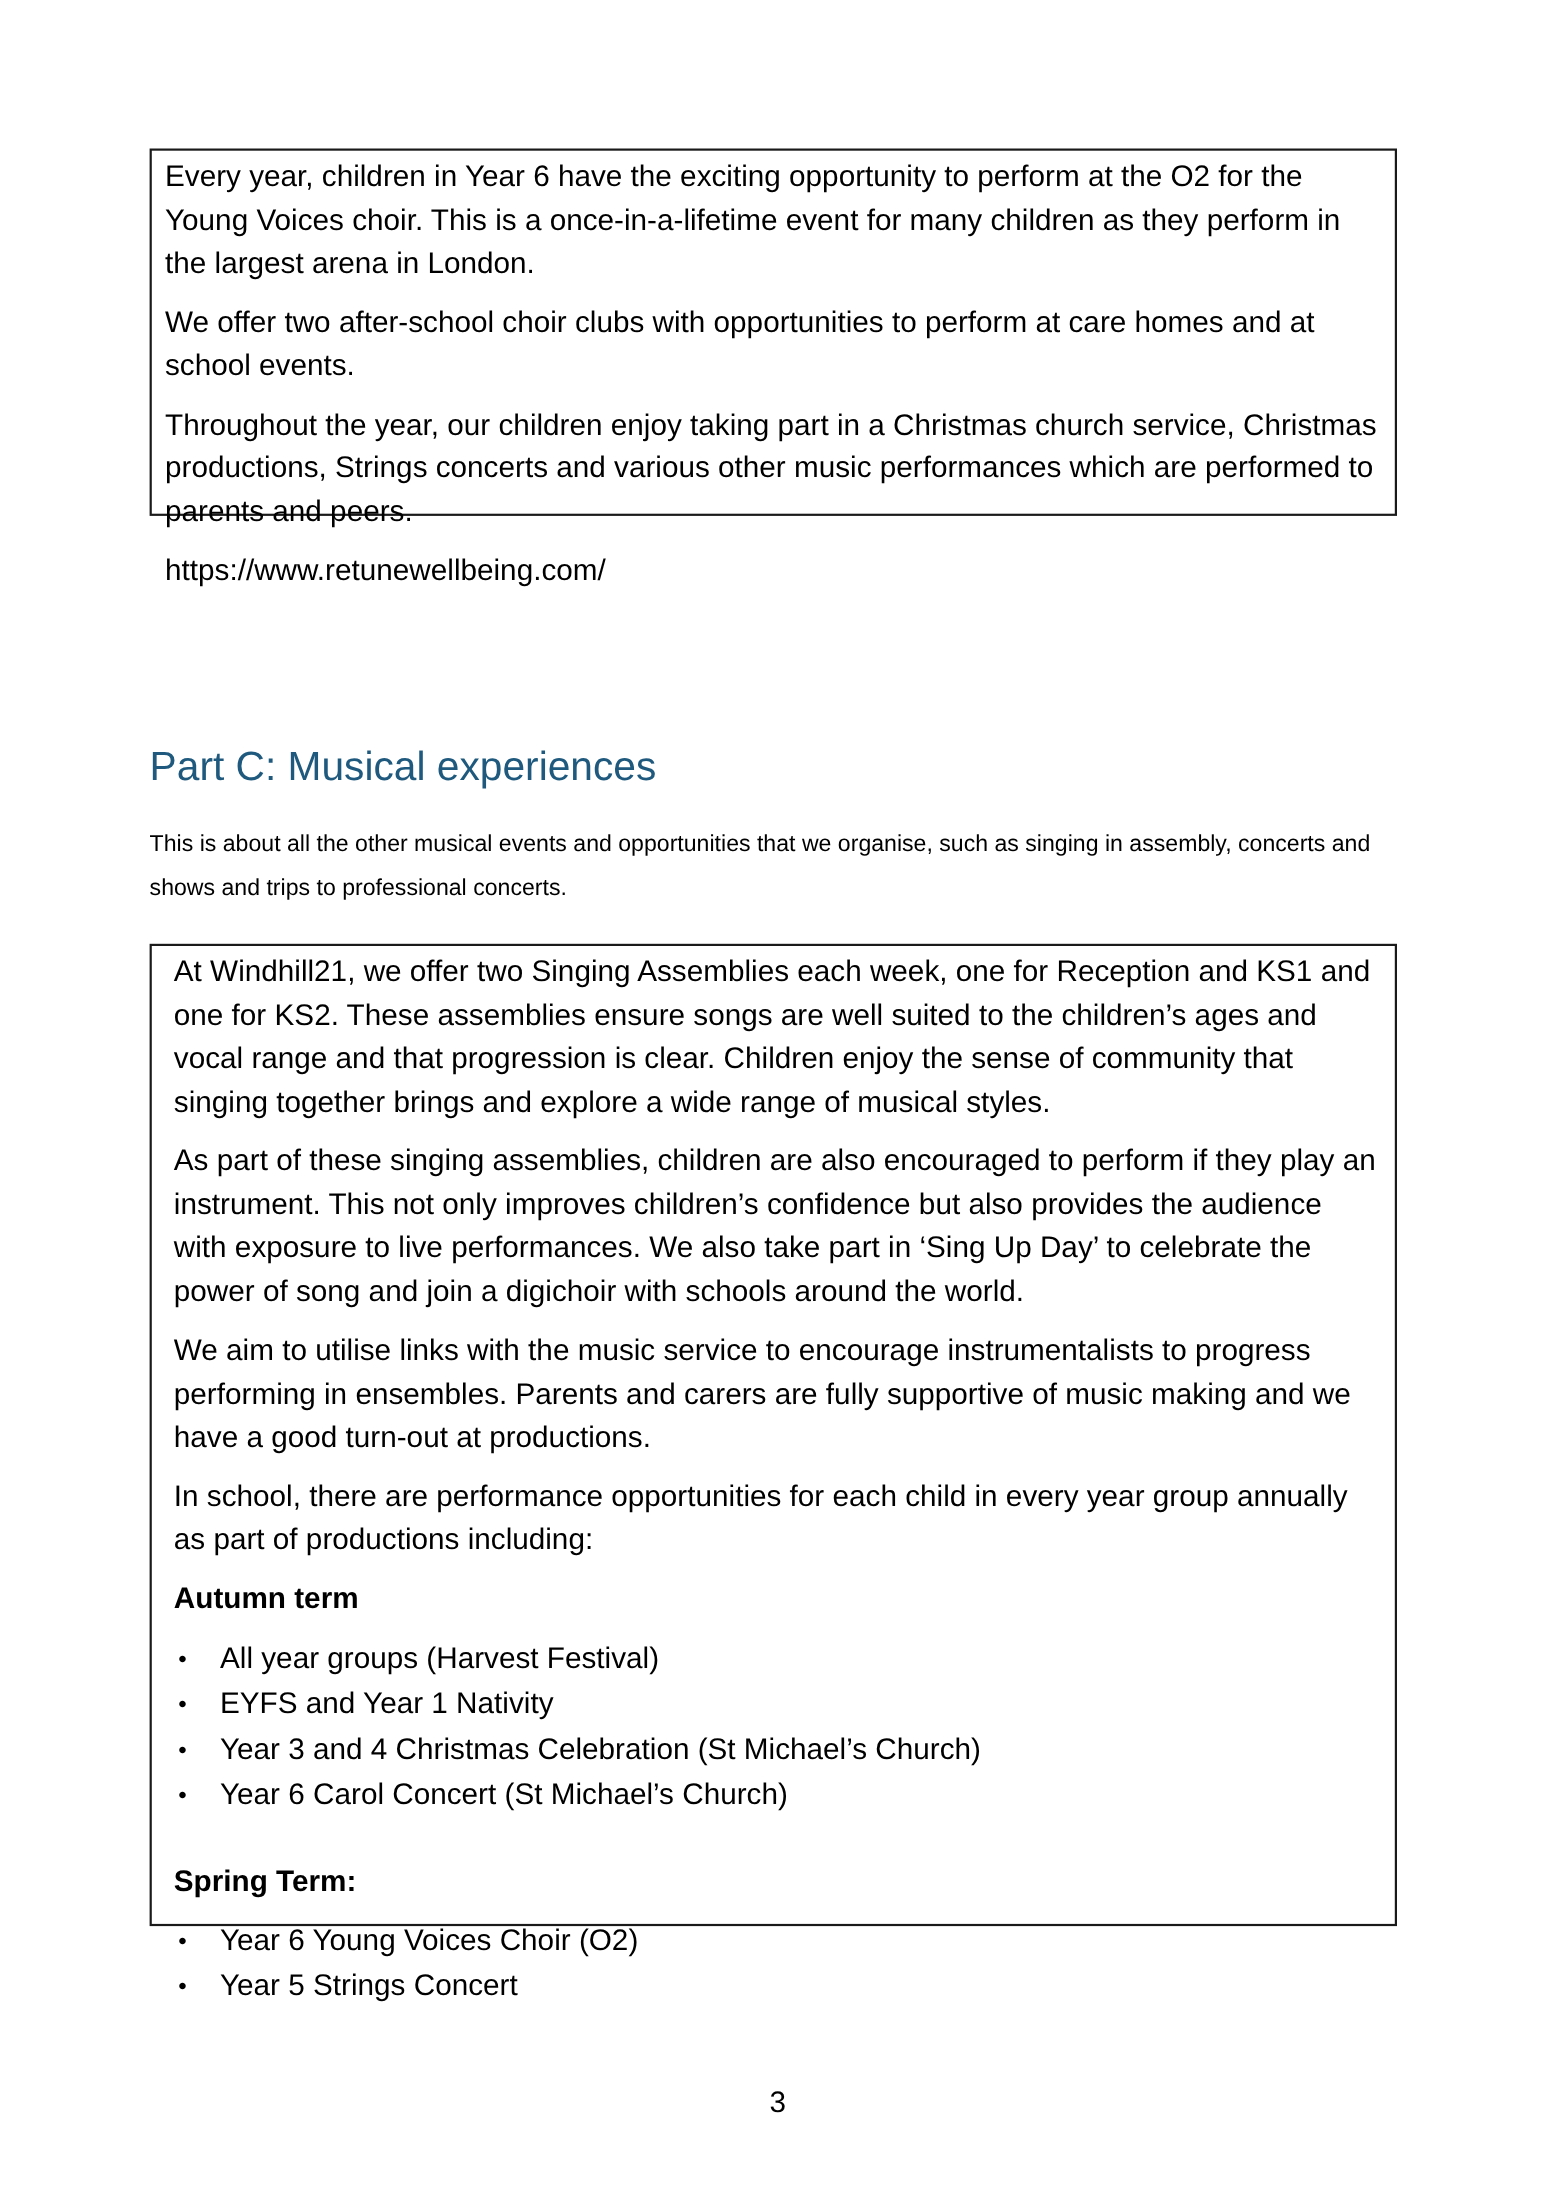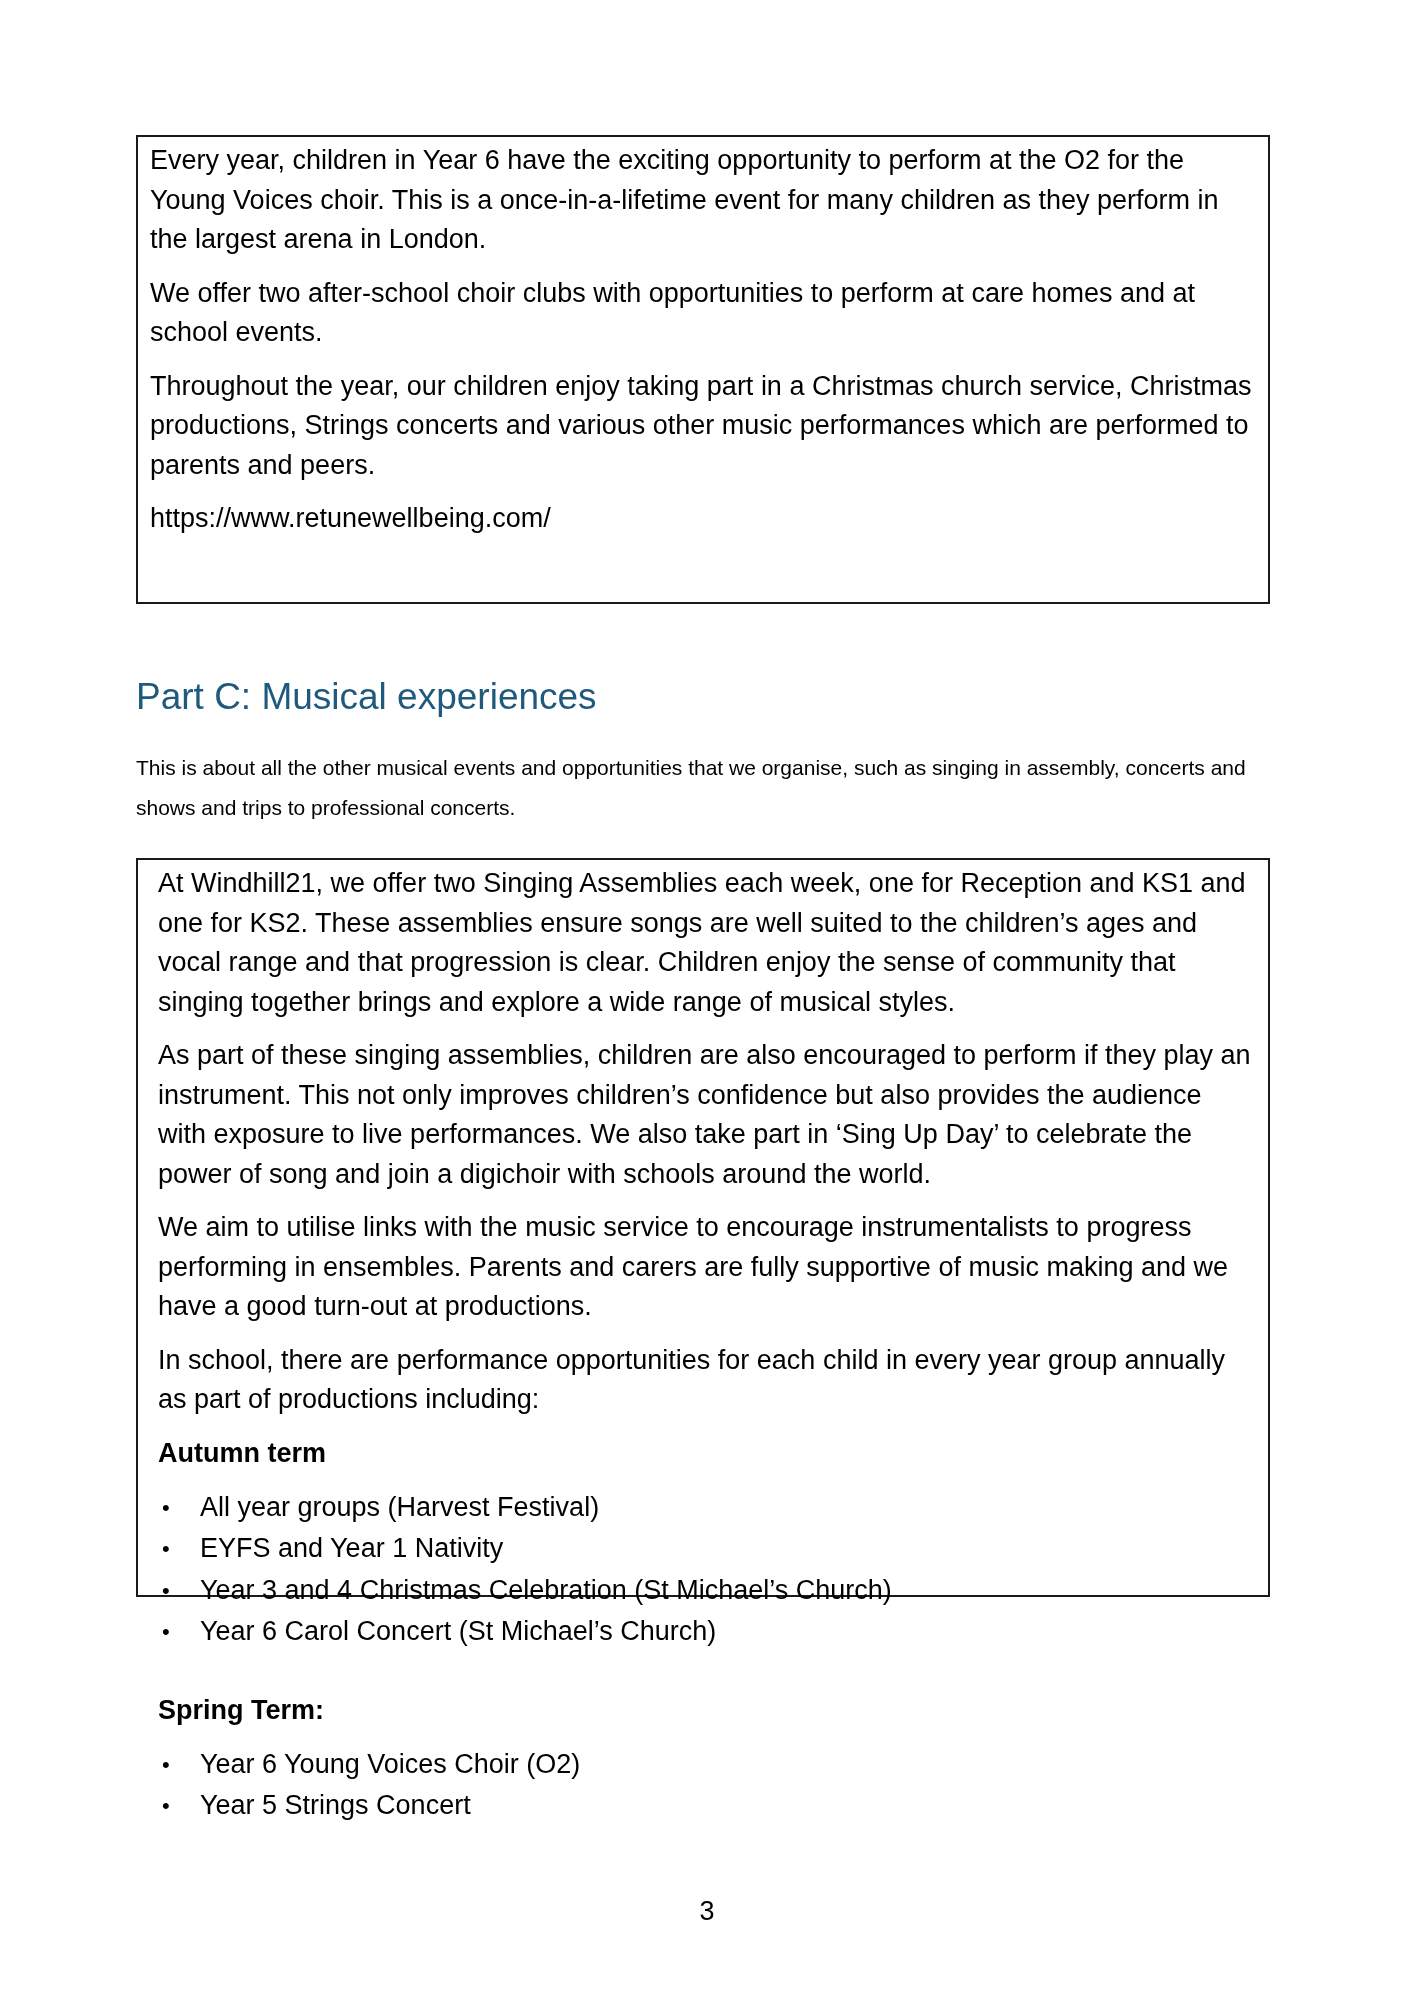--- a/index.html
+++ b/index.html
@@ -5,22 +5,22 @@
   html, body { margin: 0; padding: 0; background: #ffffff; }
   body {
     width: 1414px; height: 2000px; position: relative; overflow: hidden;
     font-family: "Liberation Sans", sans-serif; color: #000;
   }
   .box {
     position: absolute; left: 136px; width: 1134px;
     border: 2px solid #1a1a1a; box-sizing: border-box;
     padding: 4px 12px 0 12px;
   }
-  #box1 { top: 135px; height: 469px; }
-  #box2 { top: 858px; height: 739px; padding-left: 20px; }
+  #box1 { top: 135px; height: 334px; }
+  #box2 { top: 858px; height: 893px; padding-left: 20px; }
   .p {
     font-size: 27px; line-height: 39.5px; margin: 0 0 14px 0;
   }
   .heading {
     position: absolute; left: 136px; top: 676px; margin: 0;
     font-size: 37px; font-weight: normal; color: #1f5a7e;
   }
   .intro {
     position: absolute; left: 136px; top: 748px; width: 1140px;
     font-size: 21px; line-height: 40px; margin: 0;

